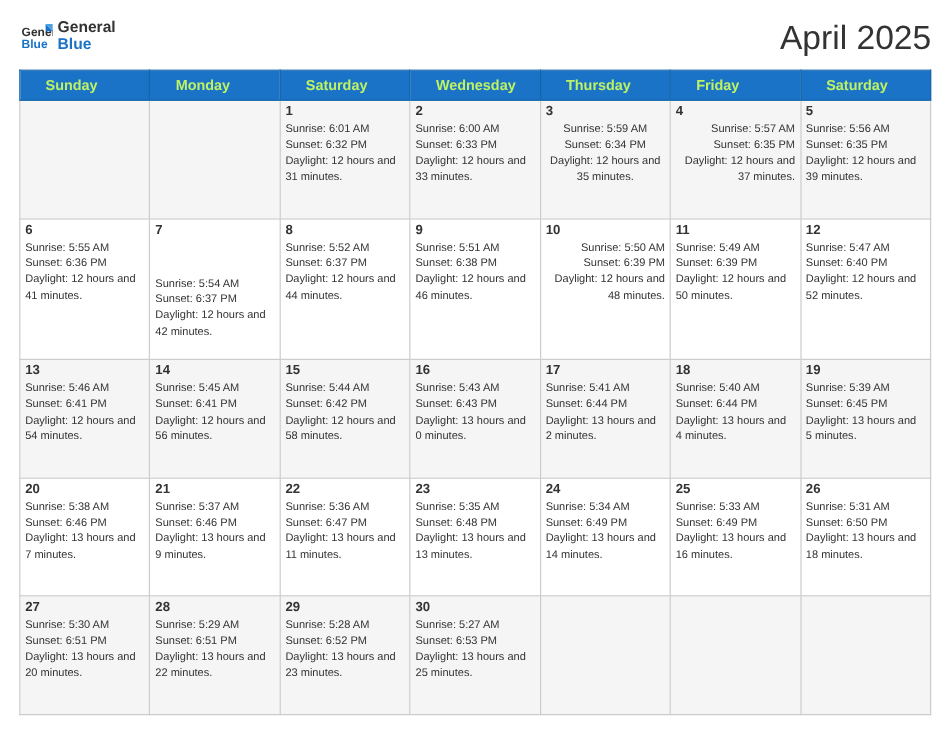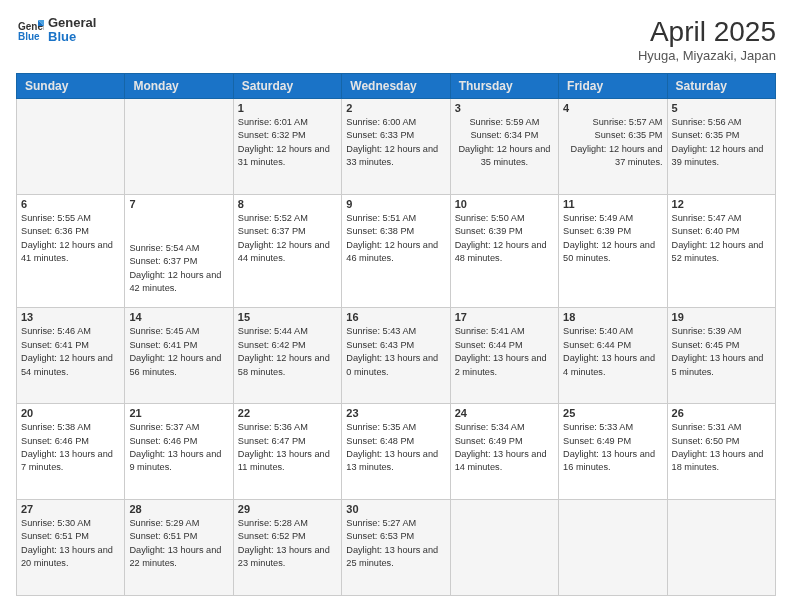--- a/index.html
+++ b/index.html
@@ -26,44 +26,44 @@
     .logo {
       display: flex;
       align-items: center;
       gap: 4px;
     }
     .logo-icon {
       width: 28px;
       height: 28px;
     }
     .title-block {
-      text-align: right;
+      text-align: center;
     }
     .main-title {
       font-size: 28px;
       font-weight: normal;
       color: #333;
     }
     .subtitle {
       font-size: 13px;
       color: #555;
     }
     .calendar {
       flex: 1;
       border: 1px solid #ccc;
       border-collapse: collapse;
       width: 100%;
       table-layout: fixed;
     }
     .calendar thead tr th {
       background: #1a73c7;
-      color: #e5e5e5;
+      color: #bef264;
       font-size: 12px;
       font-weight: bold;
-      padding: 5px 8px;
+      padding: 5px 21px;
       border: 1px solid #1565a8;
       text-align: left;
     }
     .calendar tbody tr td {
       border: 1px solid #ccc;
       vertical-align: top;
       padding: 3px 4px;
       font-size: 9.5px;
       color: #333;
       height: 88px;
@@ -101,21 +101,20 @@
         <polygon points="22,4 28,10 22,10" fill="#1a73c7"></polygon>
         <polygon points="22,4 28,4 28,10" fill="#4aa0e0"></polygon>
       </svg>
       <div style="display:flex;flex-direction:column;line-height:1.1;">
         <span style="font-size:13px;font-weight:bold;color:#333;">General</span>
         <span style="font-size:13px;font-weight:bold;color:#1a73c7;">Blue</span>
       </div>
     </div>
     <div class="title-block">
       <div class="main-title">April 2025</div>
-      <div class="subtitle">Hyuga, Miyazaki, Japan</div>
     </div>
   </div>
 
   <table class="calendar">
     <thead>
       <tr>
       <th>Sunday</th>
           <th>Monday</th>
           <th>Saturday</th>
           <th>Wednesday</th>
@@ -179,21 +178,21 @@
 Daylight: 12 hours and 44 minutes.</div>
           </td>
           <td>
             <span class="day-num">9</span>
             <div class="day-info" style="white-space: pre-wrap;">Sunrise: 5:51 AM
 Sunset: 6:38 PM
 Daylight: 12 hours and 46 minutes.</div>
           </td>
           <td>
             <span class="day-num">10</span>
-            <div class="day-info" style="white-space: pre-wrap;">Sunrise: 5:50 AM
+            <div class="day-info" style="white-space: pre-wrap; text-align: right;">Sunrise: 5:50 AM
 Sunset: 6:39 PM
 Daylight: 12 hours and 48 minutes.</div>
           </td>
           <td>
             <span class="day-num">11</span>
             <div class="day-info" style="white-space: pre-wrap;">Sunrise: 5:49 AM
 Sunset: 6:39 PM
 Daylight: 12 hours and 50 minutes.</div>
           </td>
           <td>

